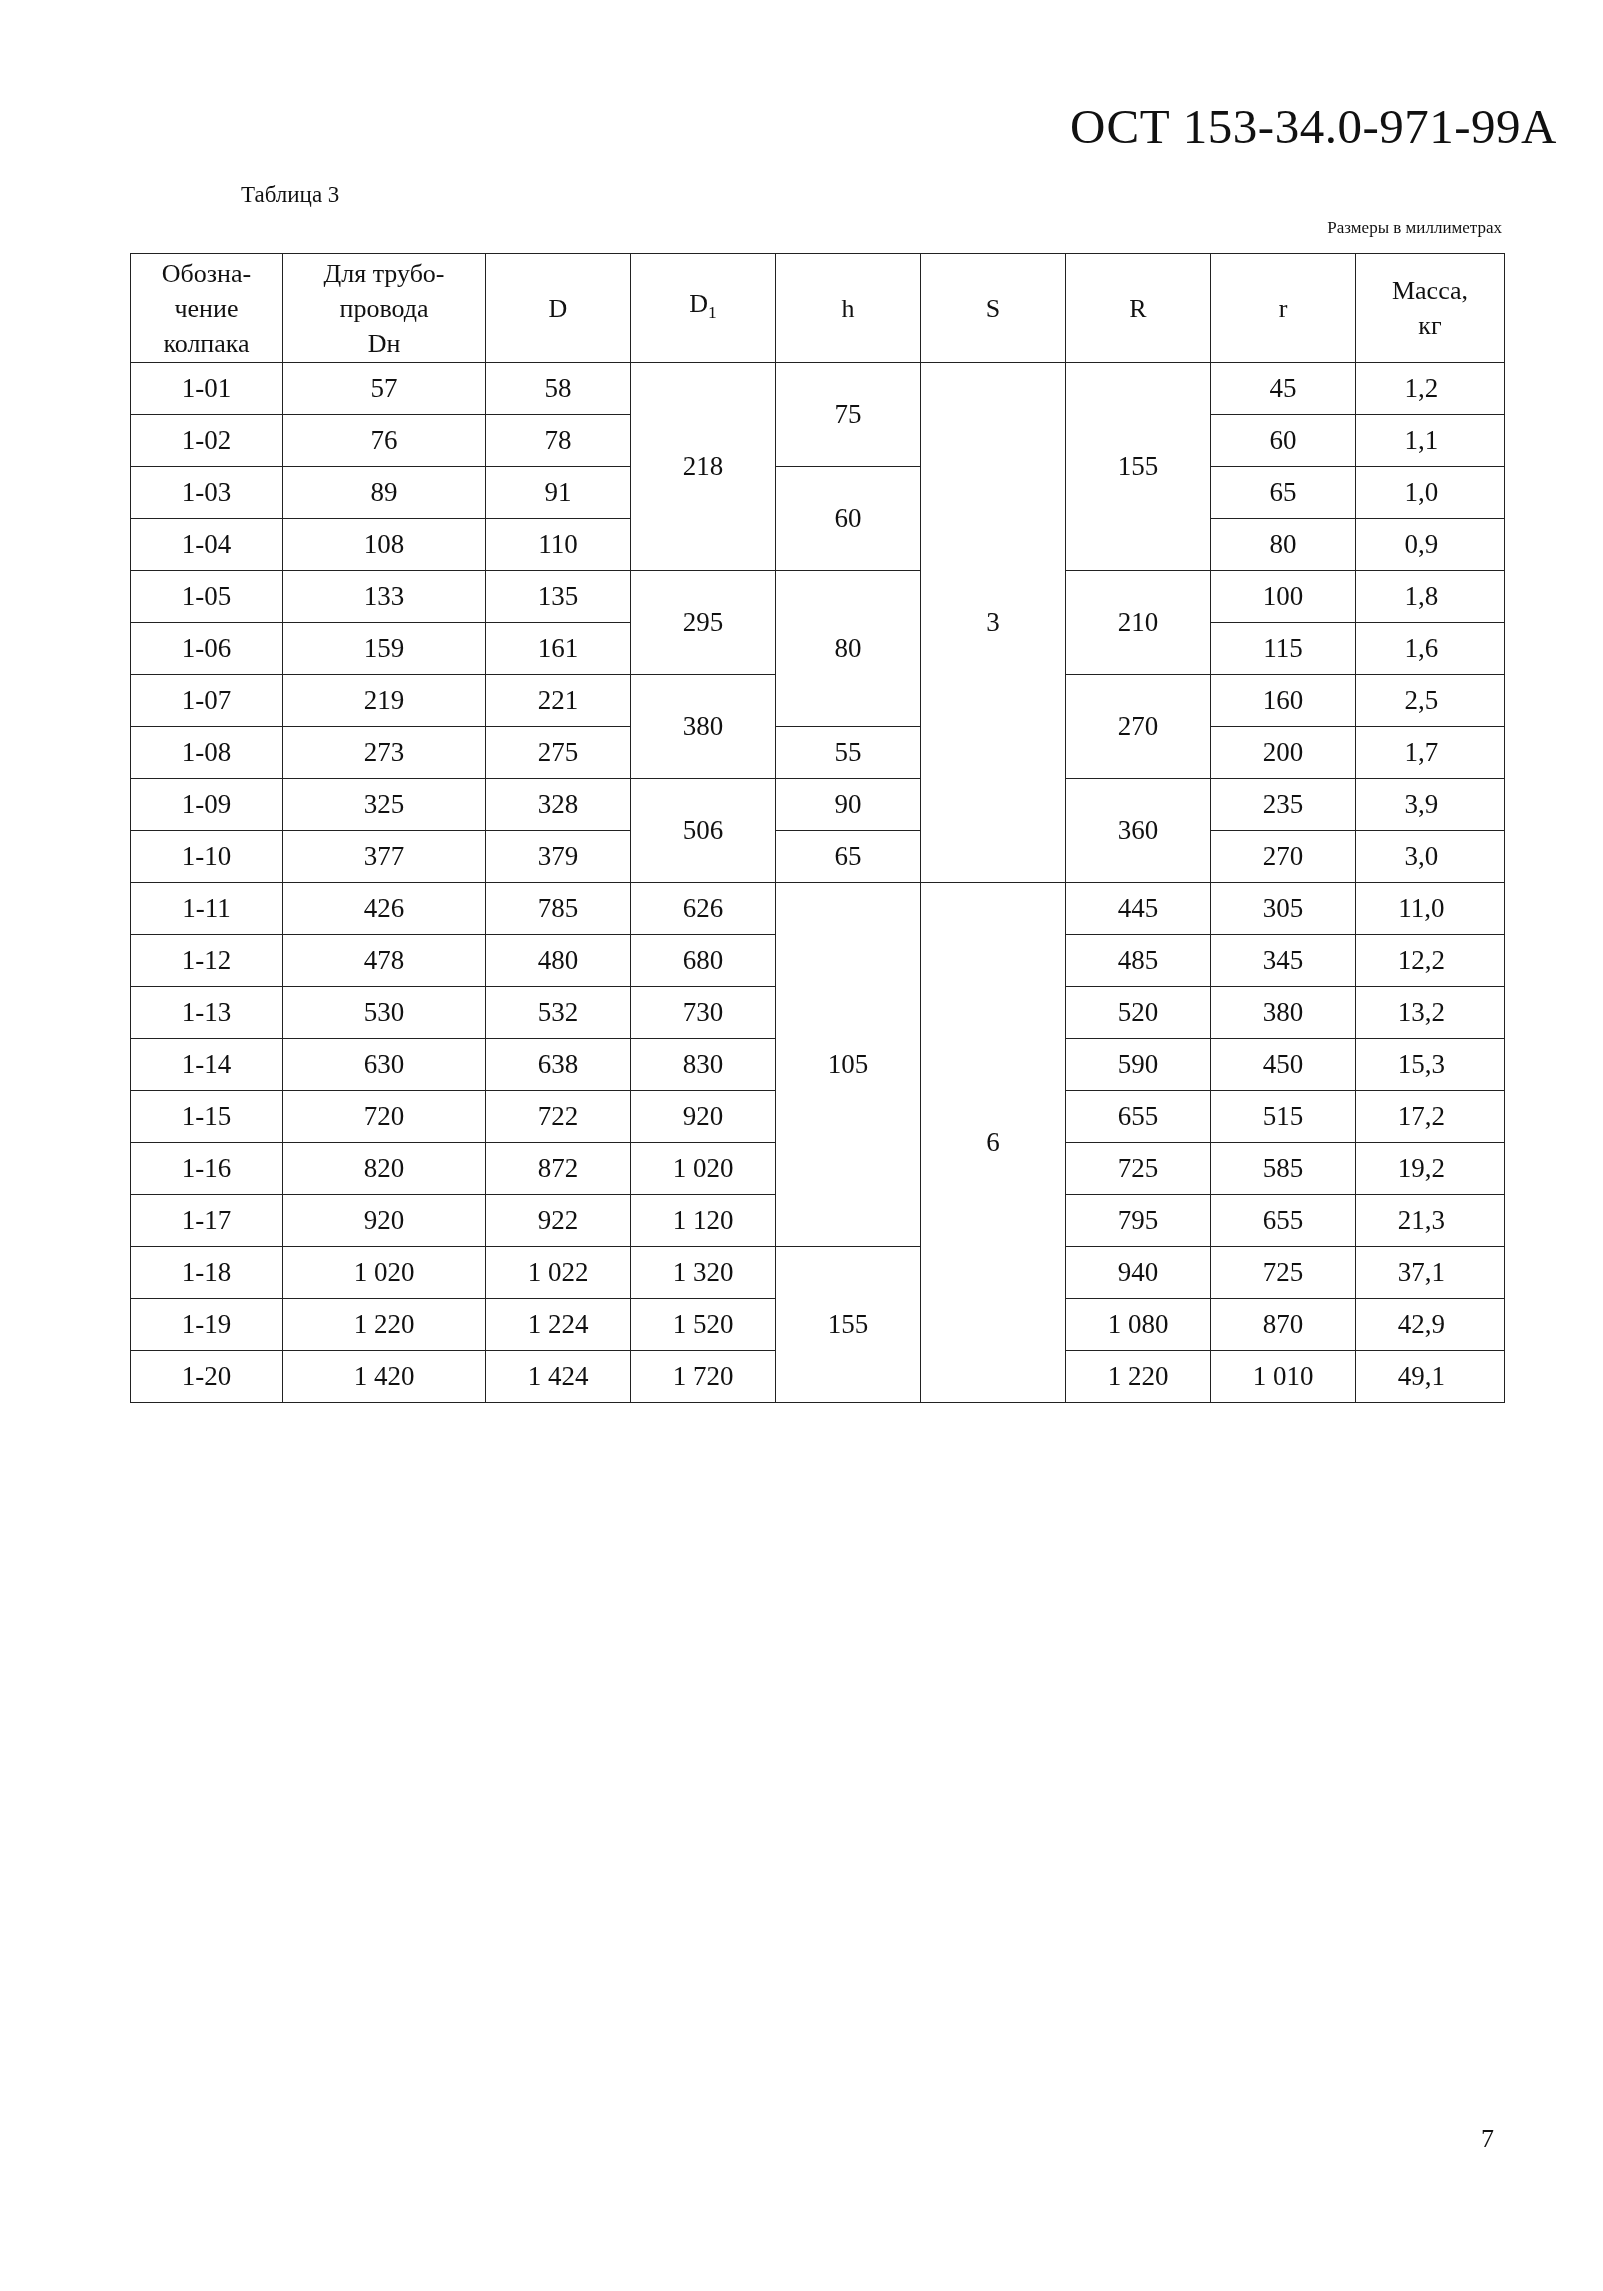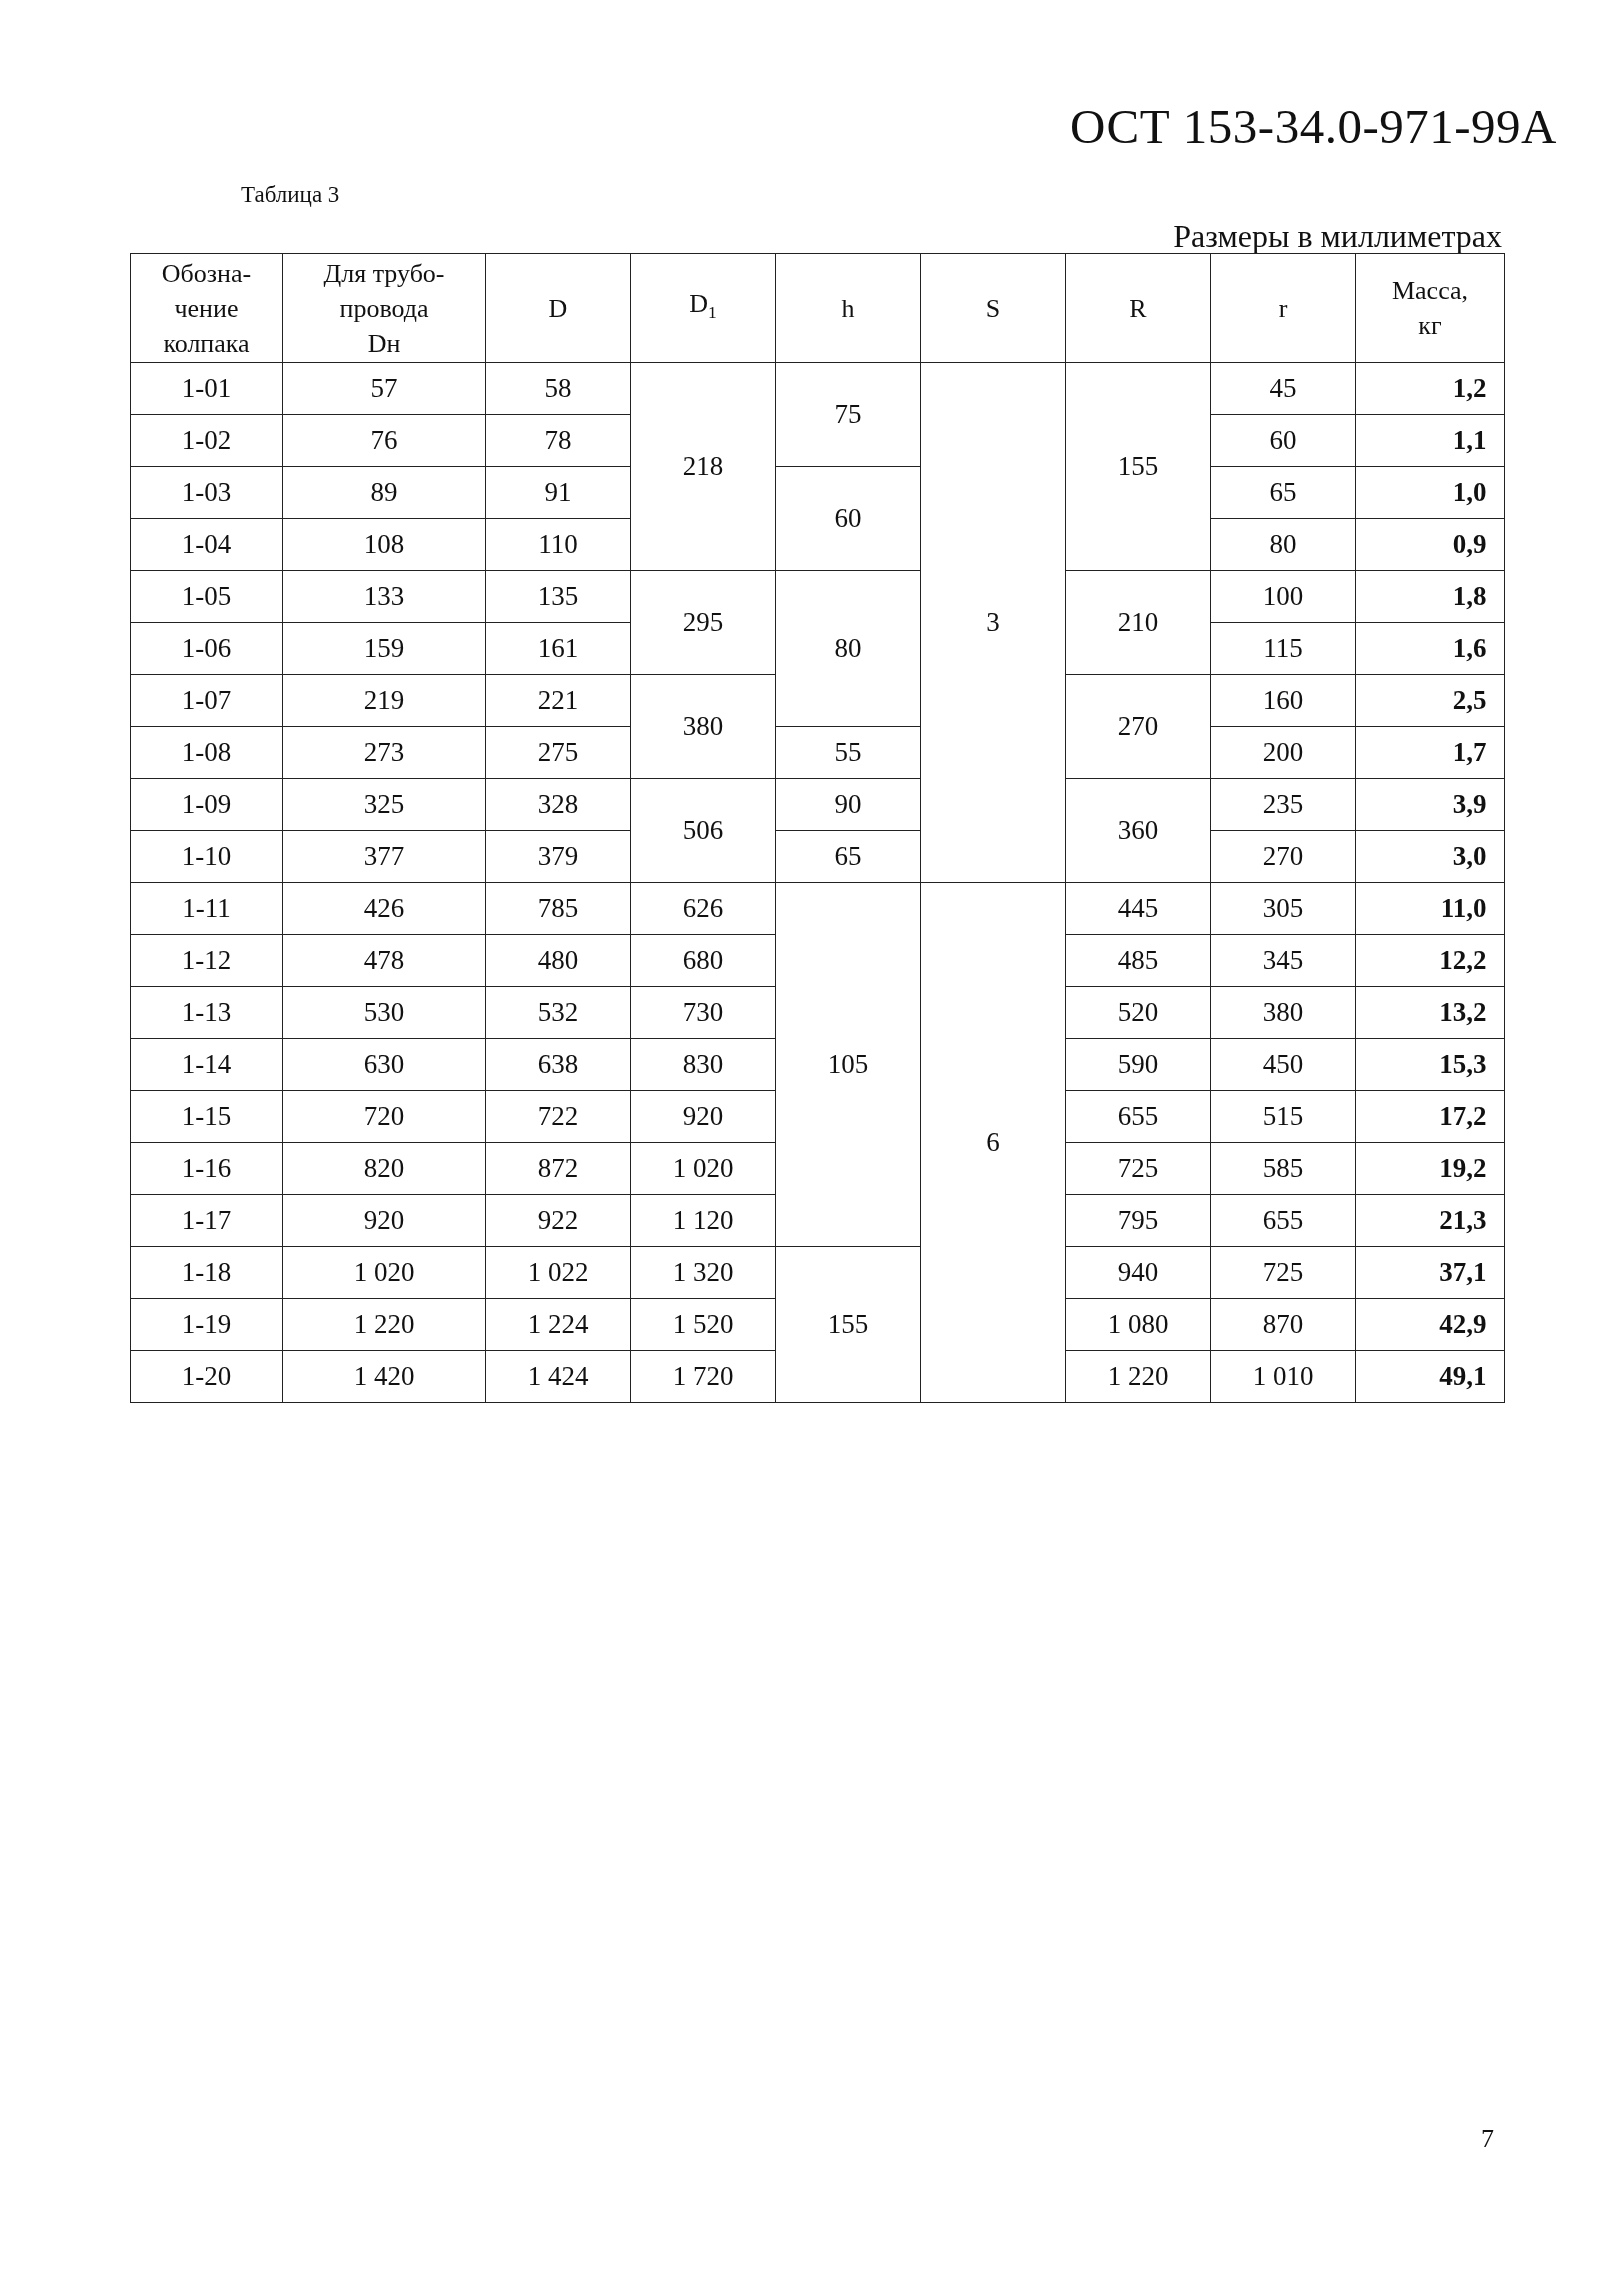--- a/index.html
+++ b/index.html
@@ -1,28 +1,28 @@
 <!DOCTYPE html>
 <html><head>
 <meta charset="utf-8">
 <style>
   html, body { margin: 0; padding: 0; background: #ffffff; }
   body { width: 1604px; height: 2291px; position: relative; overflow: hidden;
          font-family: "Liberation Serif", "DejaVu Serif", serif; color: #111; }
   .doc-code { position: absolute; left: 1070px; top: 98px; font-size: 49px; letter-spacing: 0.5px; }
   .table-caption { position: absolute; left: 241px; top: 182px; font-size: 23px; }
-  .units-note { position: absolute; right: 102px; top: 218px; font-size: 32px; }
+  .units-note { position: absolute; right: 102px; top: 218px; font-size: 17px; }
   .page-number { position: absolute; left: 1481px; top: 2124px; font-size: 26px; }
   table.spec { position: absolute; left: 130px; top: 253px; border-collapse: collapse;
                table-layout: fixed; font-size: 27px; }
   table.spec th, table.spec td { border: 1.9px solid #222; text-align: center; vertical-align: middle;
                padding: 0; font-weight: normal; }
   table.spec th { height: 108px; font-size: 26px; line-height: 35px; }
   table.spec td { height: 51px; }
-  table.spec td.mass { text-align: right; padding-right: 17.4px; font-weight: bold; }
+  table.spec td.mass { padding-right: 17.4px; }
   .sub { font-size: 17.4px; vertical-align: -5.8px; }
 </style>
 </head>
 <body>
 
 <div class="doc-code">ОСТ 153-34.0-971-99А</div>
 <div class="table-caption">Таблица 3</div>
 <div class="units-note">Размеры в миллиметрах</div>
 
 <table class="spec">

